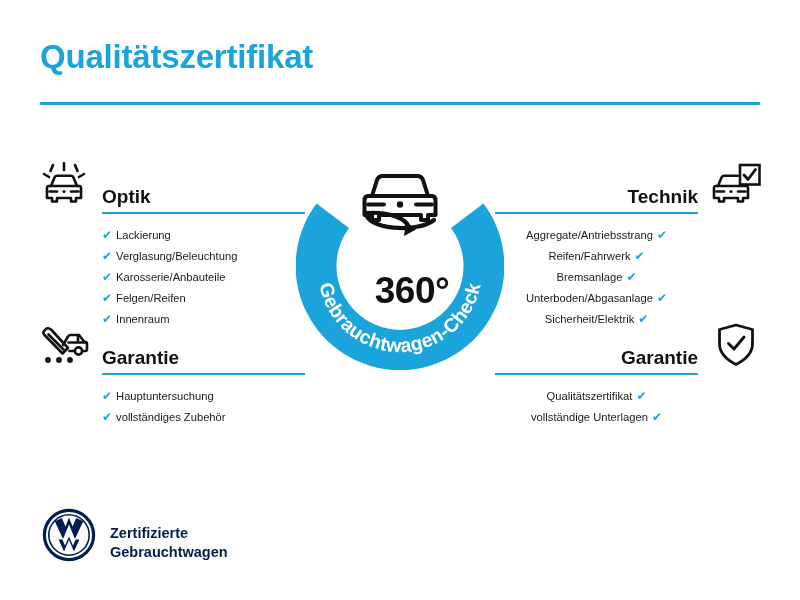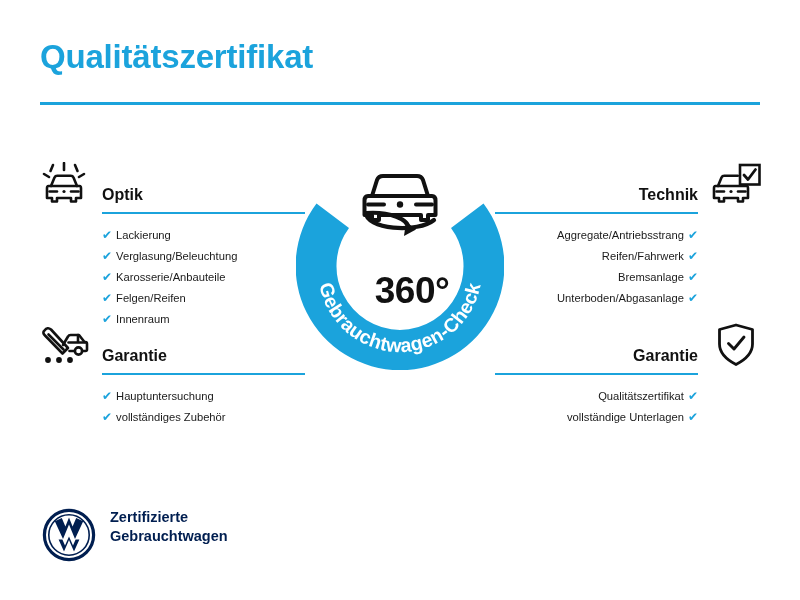--- a/index.html
+++ b/index.html
@@ -66,21 +66,21 @@
     display: flex;
     align-items: center;
     justify-content: center;
   }
   .quad.left  .quad-icon { left: -4px; }
   .quad.right .quad-icon { right: -4px; }
 
   .quad-title {
     position: absolute;
     top: 26px;
-    font-size: 16px;
+    font-size: 19px;
     font-weight: bold;
     color: #111111;
     white-space: nowrap;
   }
   .quad.left  .quad-title { left: 62px; }
   .quad.right .quad-title { right: 62px; }
 
   .quad-rule {
     position: absolute;
     top: 52px;
@@ -102,21 +102,21 @@
   .quad.left  .quad-list { left: 62px; width: 203px; }
   .quad.right .quad-list { right: 62px; width: 203px; }
 
   .quad-list li {
     font-size: 11.2px;
     line-height: 21px;
     color: #1a1a1a;
     white-space: nowrap;
   }
   .quad.left  .quad-list li { text-align: left; }
-  .quad.right .quad-list li { text-align: right; }
+  .quad.right .quad-list li { text-align: center; }
 
   .check {
     color: #1BA3DC;
     font-size: 12px;
     font-weight: bold;
     display: inline-block;
   }
   .quad.left .check  { margin-right: 4px; }
   .quad.right .check { margin-left: 4px; }
 
@@ -140,21 +140,21 @@
     color: #111111;
     letter-spacing: -0.5px;
   }
 
   
   .footer {
     position: absolute;
     left: 42px;
     top: 508px;
     display: flex;
-    align-items: flex-start;
+    align-items: flex-end;
   }
   .vw-mark { width: 54px; height: 54px; flex: none; }
   .vw-text {
     margin-left: 14px;
     font-size: 14.5px;
     font-weight: bold;
     color: #001E50;
     line-height: 1.32;
     white-space: nowrap;
   }
@@ -216,20 +216,21 @@
         </svg>
       </span>
       <span class="quad-title">Technik</span>
       <span class="quad-rule"></span>
     </div>
     <ul class="quad-list">
       <li><span>Aggregate/Antriebsstrang</span><span class="check">✔</span></li>
       <li><span>Reifen/Fahrwerk</span><span class="check">✔</span></li>
       <li><span>Bremsanlage</span><span class="check">✔</span></li>
       <li><span>Unterboden/Abgasanlage</span><span class="check">✔</span></li>
+      <li><span>Sicherheit/Elektrik</span><span class="check">✔</span></li>
     </ul>
   </div>
 
   <div class="quad left row2">
     <div class="quad-head">
       <span class="quad-icon">
         <svg width="52" height="44" viewBox="0 0 52 44" fill="none" stroke="#111" stroke-width="2.6" stroke-linecap="round" stroke-linejoin="round">
 
           <path d="M6.5 7.5 Q9.5 3.5 13 6.5 L30 25 L24.5 30.5 L7 12.5 Q4 9.5 6.5 7.5 Z" fill="none"></path>
           <line x1="10.5" y1="11.5" x2="25.5" y2="26.5"></line>

